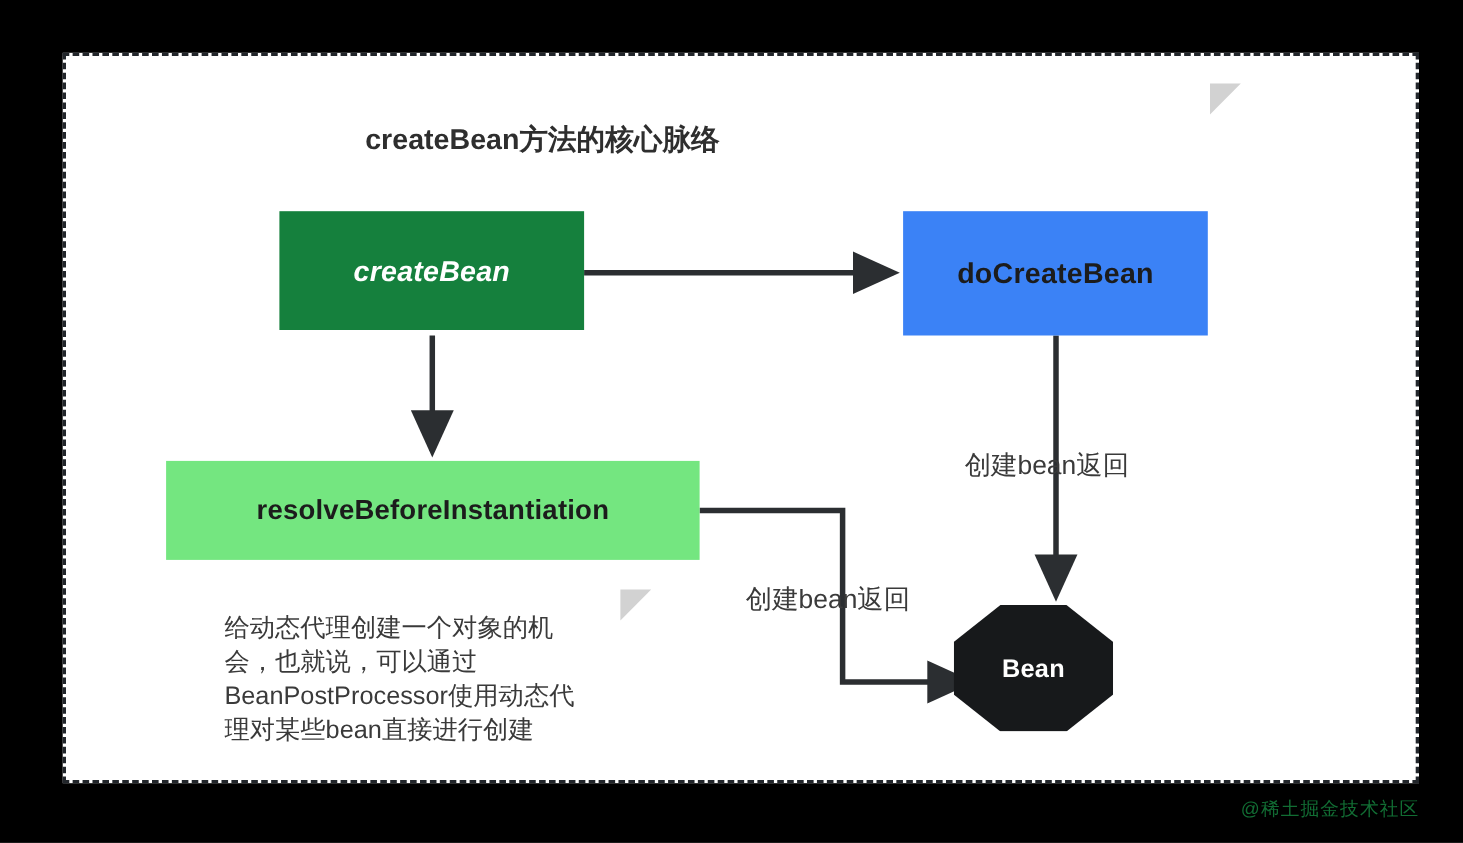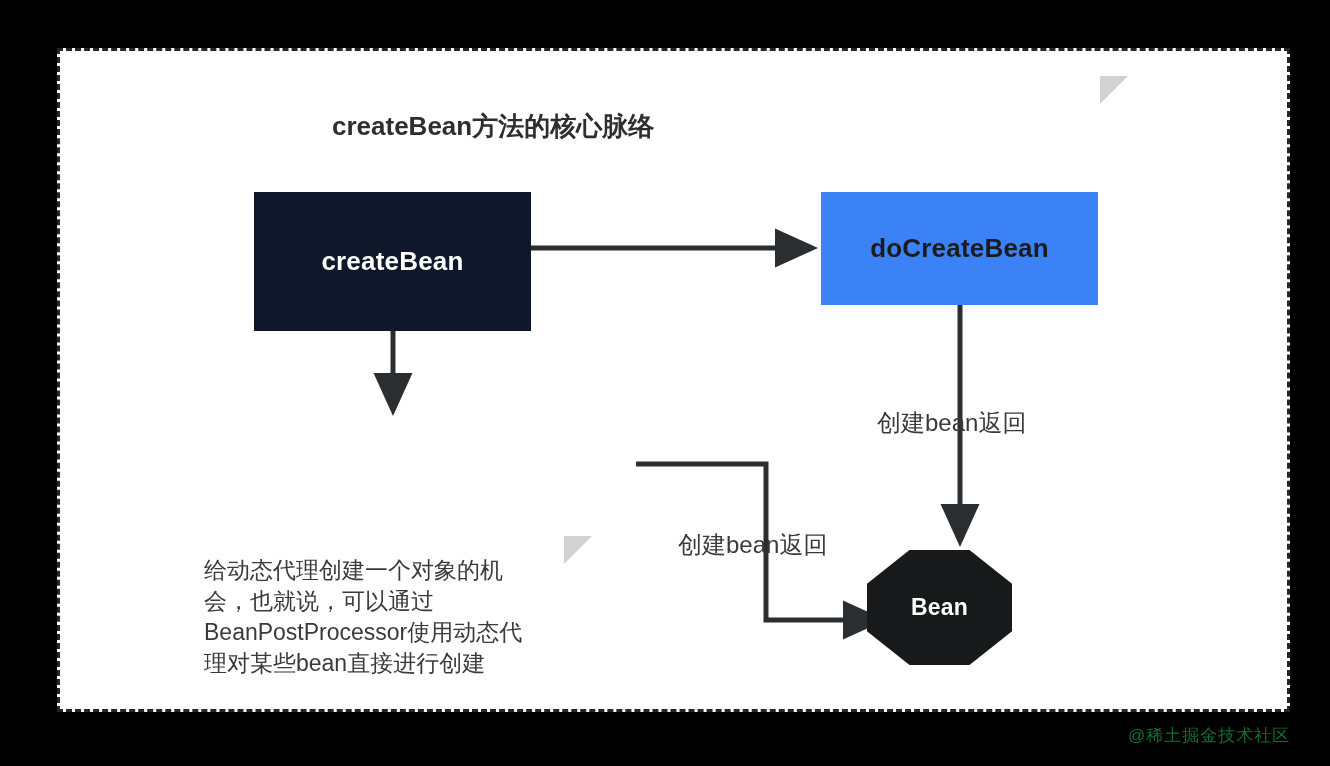--- a/index.html
+++ b/index.html
@@ -37,24 +37,25 @@
     align-items: center;
     justify-content: center;
     font-weight: bold;
     letter-spacing: 0.2px;
     box-sizing: border-box;
   }
   #node-create-bean {
     left: 194px;
     top: 141px;
     width: 277px;
-    height: 139px;
-    background: #0f172a;
+    height: 108px;
+    background: #15803d;
     color: #ffffff;
     font-size: 26px;
+    font-style: italic;
   }
   #node-do-create-bean {
     left: 761px;
     top: 141px;
     width: 277px;
     height: 113px;
     background: #3b82f6;
     color: #1c1c1c;
     font-size: 26px;
   }
@@ -178,20 +179,21 @@
       <path d="M 576 413 L 706 413 L 706 569 L 820 569" stroke="#2b2e31" stroke-width="5" fill="none" stroke-linejoin="miter" marker-end="url(#arrowhead)"></path>
     </svg>
 
     <div class="text-label" id="diagram-title">createBean方法的核心脉络</div>
 
 
     <div class="node" id="node-create-bean">createBean</div>
 
     <div class="node" id="node-do-create-bean">doCreateBean</div>
 
+    <div class="node" id="node-resolve">resolveBeforeInstantiation</div>
 
     <div class="node" id="node-bean-octagon">Bean</div>
 
     <div class="text-label" id="label-return-right">创建bean返回</div>
 
     <div class="text-label" id="label-return-mid">创建bean返回</div>
 
     <div class="text-label" id="note-dynamic-proxy">给动态代理创建一个对象的机
 会，也就说，可以通过
 BeanPostProcessor使用动态代

